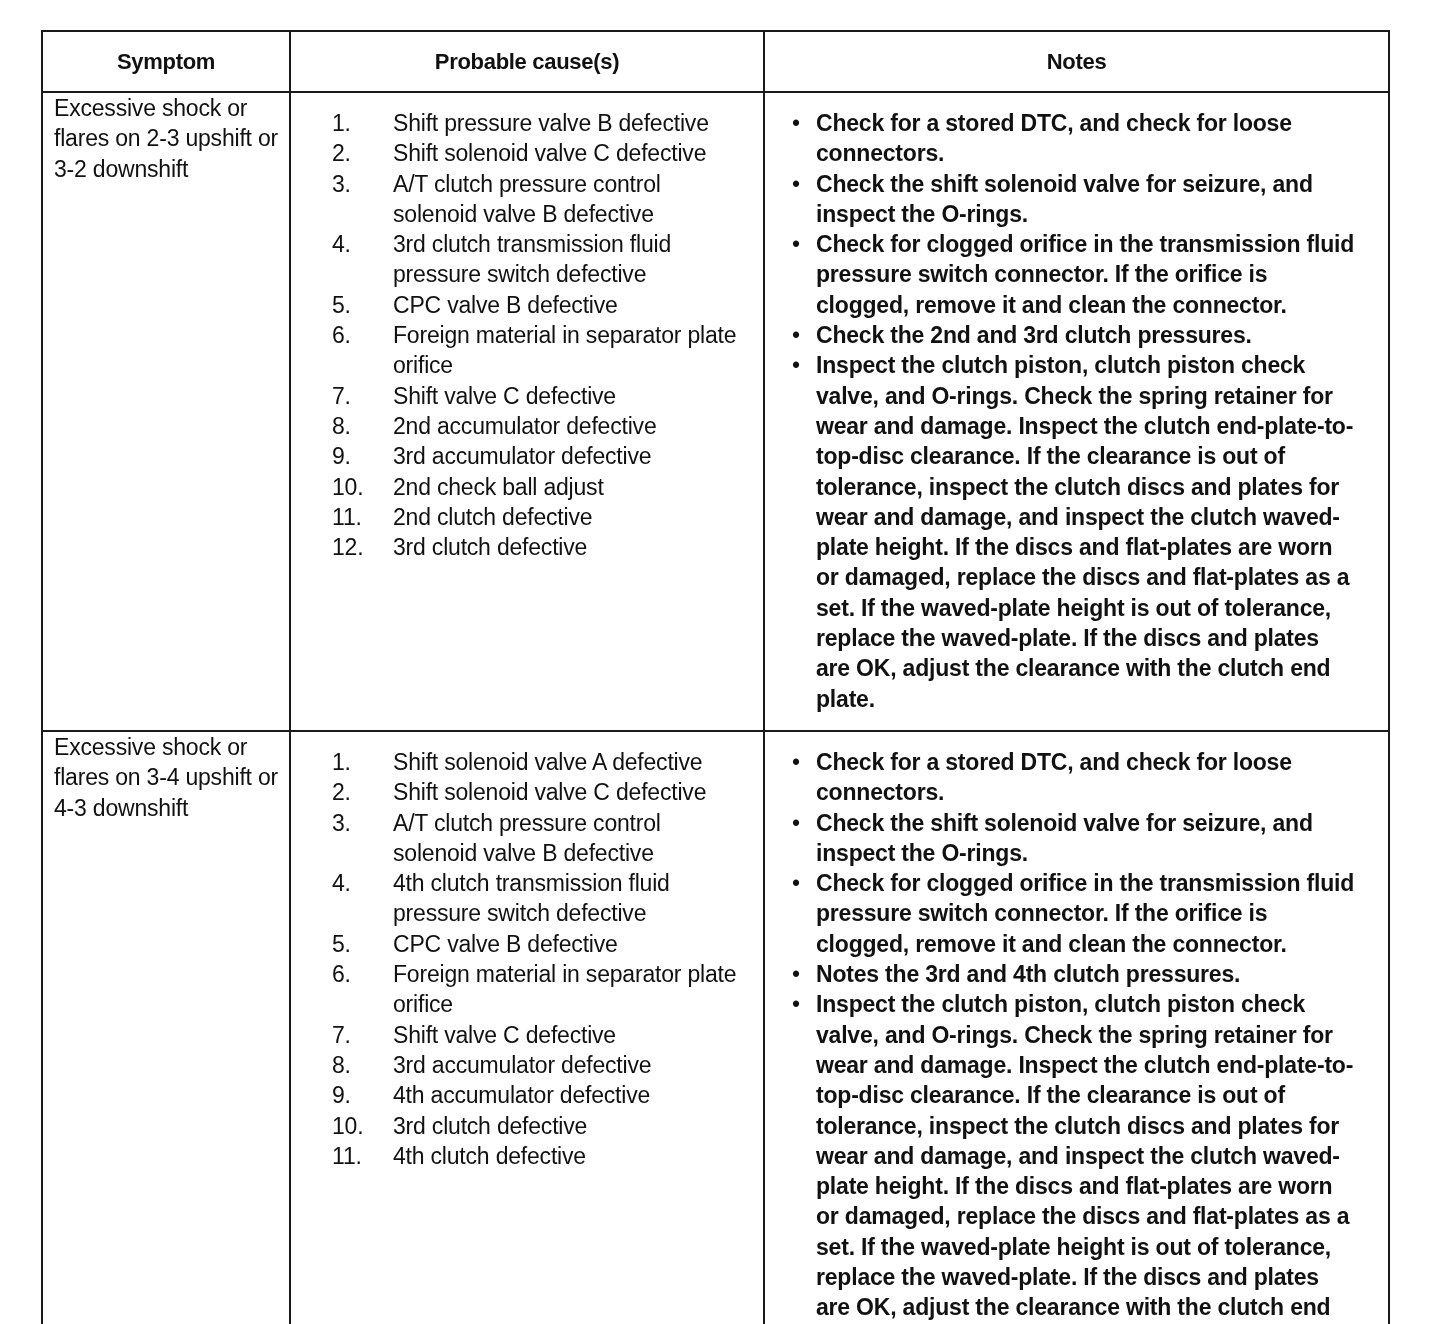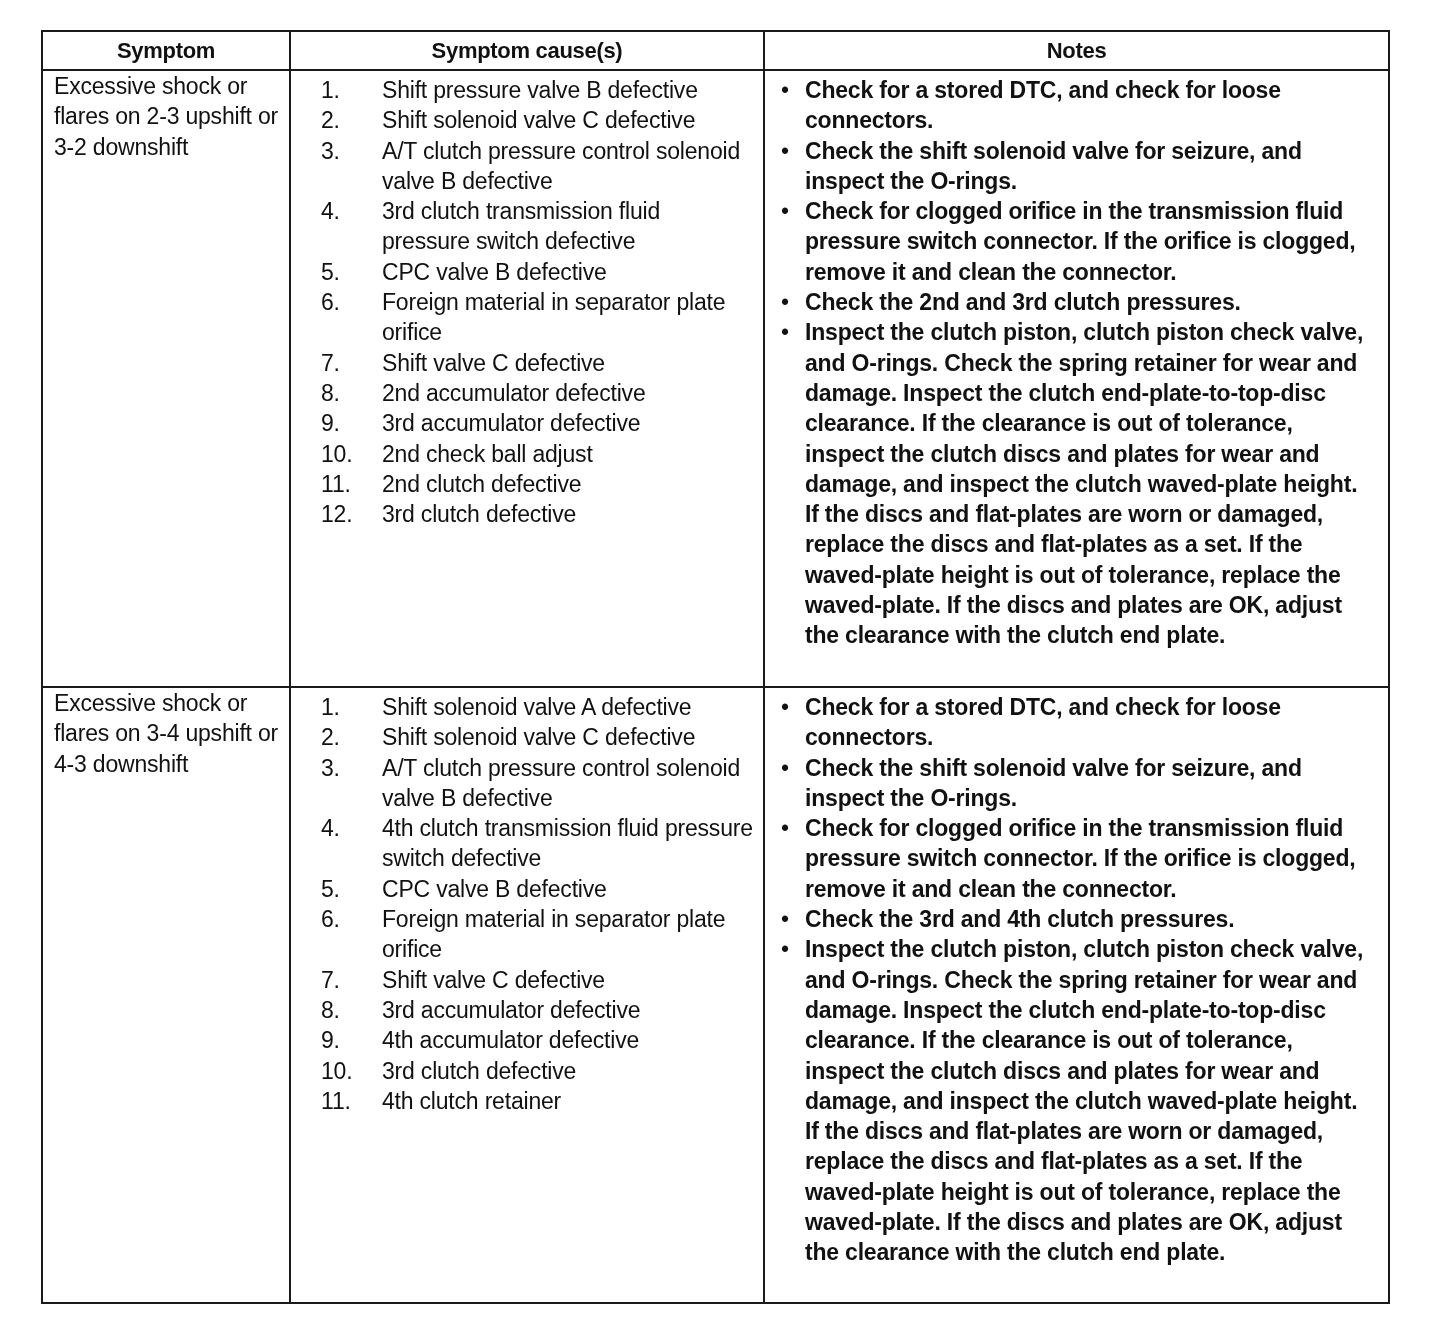--- a/index.html
+++ b/index.html
@@ -1,20 +1,20 @@
 <!DOCTYPE html>
 <html><head>
 <meta charset="utf-8">
 <style>
   html, body { margin: 0; padding: 0; background: #ffffff; }
   body { width: 1456px; height: 1324px; position: relative; overflow: hidden;
          font-family: "Liberation Sans", "DejaVu Sans", sans-serif; color: #111; }
   table.diag { position: absolute; left: 41px; top: 30px; width: 1347px;
                border-collapse: collapse; table-layout: fixed; }
-  table.diag th, table.diag td { border: 2px solid #1a1a1a; vertical-align: top; padding: 4px; }
+  table.diag th, table.diag td { border: 2px solid #1a1a1a; vertical-align: top; padding: 15px; }
   table.diag th { font-weight: bold; font-size: 22px; height: 29px; line-height: 29px;
                   text-align: center; letter-spacing: -0.3px; }
   col.c1 { width: 248px; } col.c2 { width: 474px; } col.c3 { width: 625px; }
   td { font-size: 23px; line-height: 30.3px; letter-spacing: -0.2px; border-radius: 22px; }
   td.sym { padding: 0 4px 0 11px !important; }
   td.row1 { height: 607px; } td.row2 { height: 606px; }
   .causes { list-style: none; margin: 0; padding: 0 0 0 0; }
   .causes li { display: flex; }
   .causes .num { width: 87px; padding-left: 26px; box-sizing: border-box; flex: none; }
   .causes .txt { flex: 1; padding-right: 6px; }
@@ -28,21 +28,21 @@
 
 <table class="diag">
   <colgroup>
       <col class="c1">
       <col class="c2">
       <col class="c3">
     </colgroup>
   <thead>
     <tr>
       <th>Symptom</th>
-      <th>Symptom cause(s)</th>
+      <th>Probable cause(s)</th>
       <th>Notes</th>
     </tr>
   </thead>
   <tbody>
     <tr>
       <td class="sym row1">Excessive shock or flares on 2-3 upshift or 3-2 downshift</td>
       <td class="row1">
         <ul class="causes">
             <li>
               <span class="num">1.</span>
@@ -158,41 +158,41 @@
             <li>
               <span class="num">9.</span>
               <span class="txt">4th accumulator defective</span>
             </li>
             <li>
               <span class="num">10.</span>
               <span class="txt">3rd clutch defective</span>
             </li>
             <li>
               <span class="num">11.</span>
-              <span class="txt">4th clutch retainer</span>
+              <span class="txt">4th clutch defective</span>
             </li>
           </ul>
       </td>
       <td class="row2">
         <ul class="notes">
             <li>
               <span class="bullet">•</span>
               <span class="txt">Check for a stored DTC, and check for loose connectors.</span>
             </li>
             <li>
               <span class="bullet">•</span>
               <span class="txt">Check the shift solenoid valve for seizure, and inspect the O-rings.</span>
             </li>
             <li>
               <span class="bullet">•</span>
               <span class="txt">Check for clogged orifice in the transmission fluid pressure switch connector. If the orifice is clogged, remove it and clean the connector.</span>
             </li>
             <li>
               <span class="bullet">•</span>
-              <span class="txt">Check the 3rd and 4th clutch pressures.</span>
+              <span class="txt">Notes the 3rd and 4th clutch pressures.</span>
             </li>
             <li>
               <span class="bullet">•</span>
               <span class="txt">Inspect the clutch piston, clutch piston check valve, and O-rings. Check the spring retainer for wear and damage. Inspect the clutch end-plate-to-top-disc clearance. If the clearance is out of tolerance, inspect the clutch discs and plates for wear and damage, and inspect the clutch waved-plate height. If the discs and flat-plates are worn or damaged, replace the discs and flat-plates as a set. If the waved-plate height is out of tolerance, replace the waved-plate. If the discs and plates are OK, adjust the clearance with the clutch end plate.</span>
             </li>
           </ul>
       </td>
     </tr>
   </tbody>
 </table>

